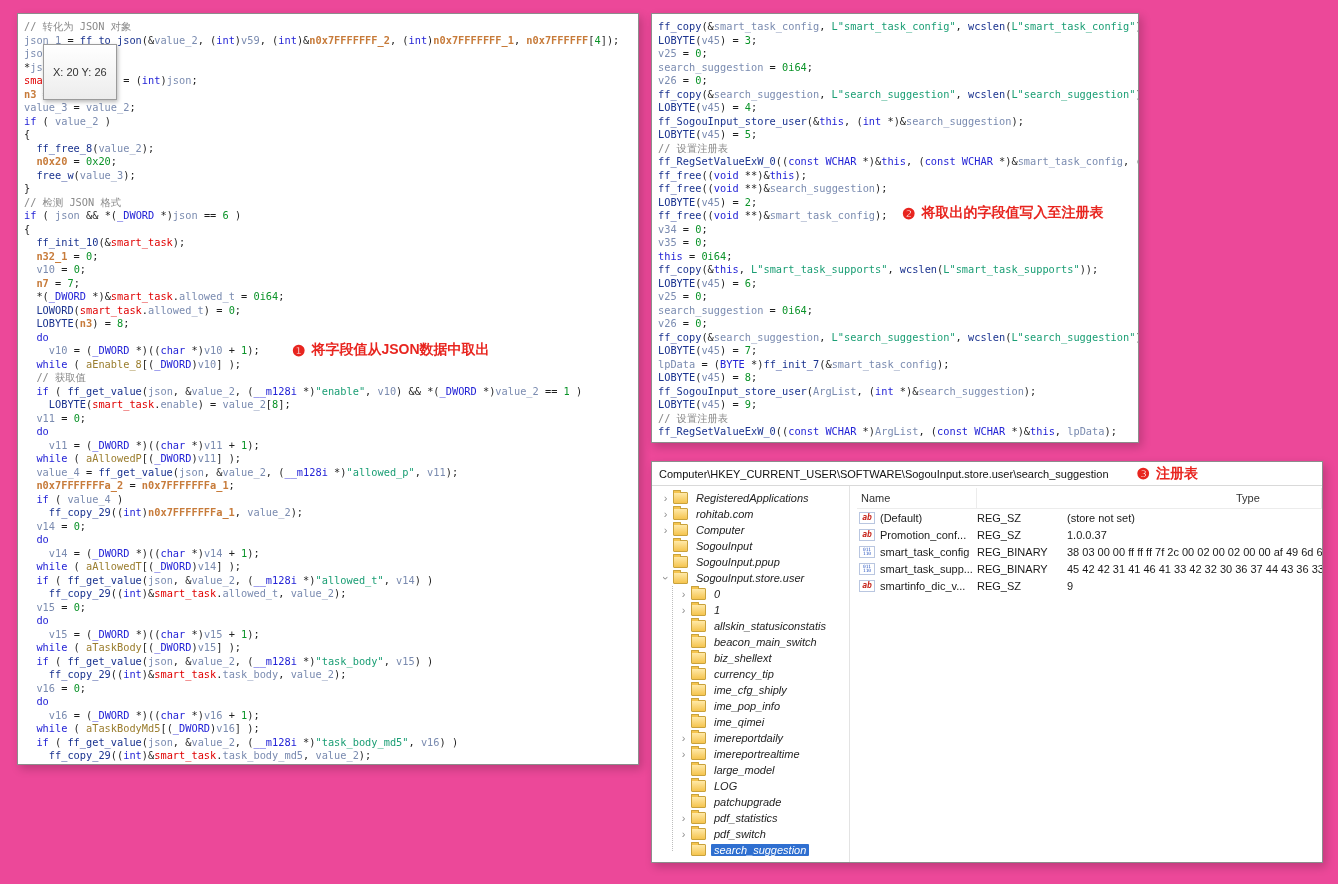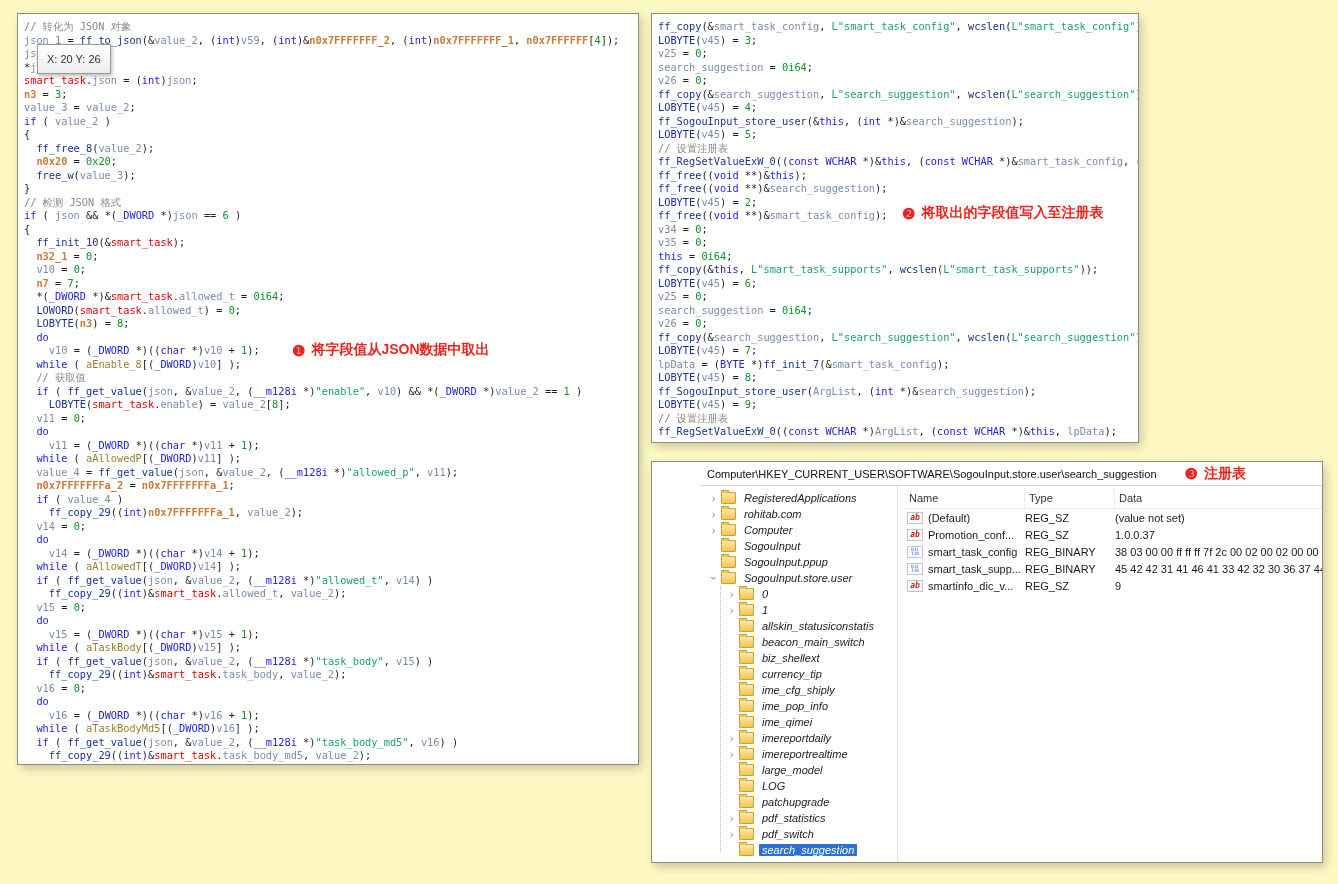--- a/index.html
+++ b/index.html
@@ -1,22 +1,22 @@
 <!DOCTYPE html>
 <html><head>
 <meta charset="utf-8">
 <style>
   html,body{margin:0;padding:0;background:#f3f3f3;}
-  .stage{position:relative;width:1338px;height:884px;background:#fef9c3;overflow:hidden;
+  .stage{position:relative;width:1338px;height:884px;background:#ec4899;overflow:hidden;
          font-family:"Liberation Sans",sans-serif;}
   .panel{position:absolute;background:#ffffff;border:1px solid #8c8c8c;
          box-shadow:3px 4px 9px rgba(0,0,0,.2);box-sizing:border-box;overflow:hidden;}
   #leftPanel{left:17px;top:13px;width:622px;height:752px;}
   #rightPanel{left:651px;top:13px;width:488px;height:430px;}
-  #regPanel{left:651px;top:461px;width:672px;height:402px;padding-left:48px;}
+  #regPanel{left:651px;top:461px;width:672px;height:402px;}
 
   
   .code{padding:6px 0 0 6px;font:10.3px/13.5px "DejaVu Sans Mono",monospace;color:#1f1f1f;
         white-space:pre;overflow:hidden;height:100%;box-sizing:border-box;}
   .cl{height:13.5px;}
   .tk-c{color:#8a8a8a;}          
   .tk-k{color:#2323d6;}          
   .tk-n{color:#0a9328;}          
   .tk-s{color:#1a9e74;}          
   .tk-f{color:#1a338f;}          
@@ -25,21 +25,21 @@
   .tk-o{color:#c77b3a;font-weight:bold;}          
   .tk-v{color:#7a8bb0;}          
 
   
   .annot{position:absolute;display:flex;align-items:center;gap:6px;color:#e8251f;
          font:bold 14px "Liberation Sans",sans-serif;white-space:nowrap;z-index:5;}
   .annot .badge{font-size:15px;line-height:1;}
   .annot-inline{position:static;margin-left:28px;}
 
   
-  .tooltip{position:absolute;left:19px;top:30px;z-index:6;padding:8px 9px;
+  .tooltip{position:absolute;left:25px;top:30px;z-index:6;padding:21px 9px;
            background:linear-gradient(#ffffff,#ececec);border:1px solid #9b9b9b;
            box-shadow:1px 2px 4px rgba(0,0,0,.28);font:11px "Liberation Sans",sans-serif;color:#333;}
 
   
   .addrbar{height:23px;display:flex;align-items:center;border-bottom:1px solid #d9d9d9;
            padding-left:7px;font:11px "Liberation Sans",sans-serif;color:#111;background:#fff;}
   .reg-body{display:flex;height:calc(100% - 24px);}
   .tree{width:197px;flex:none;border-right:1px solid #e3e3e3;padding-top:4px;position:relative;
         overflow:hidden;font:11px "Liberation Sans",sans-serif;}
   .guide{position:absolute;left:20px;top:100px;height:265px;border-left:1px dotted #bdbdbd;}
@@ -217,30 +217,29 @@
           <div class="trow lv1 sel">
             <span class="chev hide">›</span>
             <span class="fold"></span>
             <span class="tlabel">search_suggestion</span>
           </div>
         </div>
       <div class="vals">
         <div class="vh">
           <span class="c-name">Name</span>
           <span class="c-type">Type</span>
-          <span class="c-data">Data</span>
         </div>
         <div id="vrows">
             <div class="vrow">
               <span class="c-name">
                 <span class="vic sz">ab</span>
                 <span class="ellip">(Default)</span>
               </span>
               <span class="c-type ellip">REG_SZ</span>
-              <span class="c-data ellip">(value not set)</span>
+              <span class="c-data ellip">(store not set)</span>
             </div>
             <div class="vrow">
               <span class="c-name">
                 <span class="vic sz">ab</span>
                 <span class="ellip">Promotion_conf...</span>
               </span>
               <span class="c-type ellip">REG_SZ</span>
               <span class="c-data ellip">1.0.0.37</span>
             </div>
             <div class="vrow">

